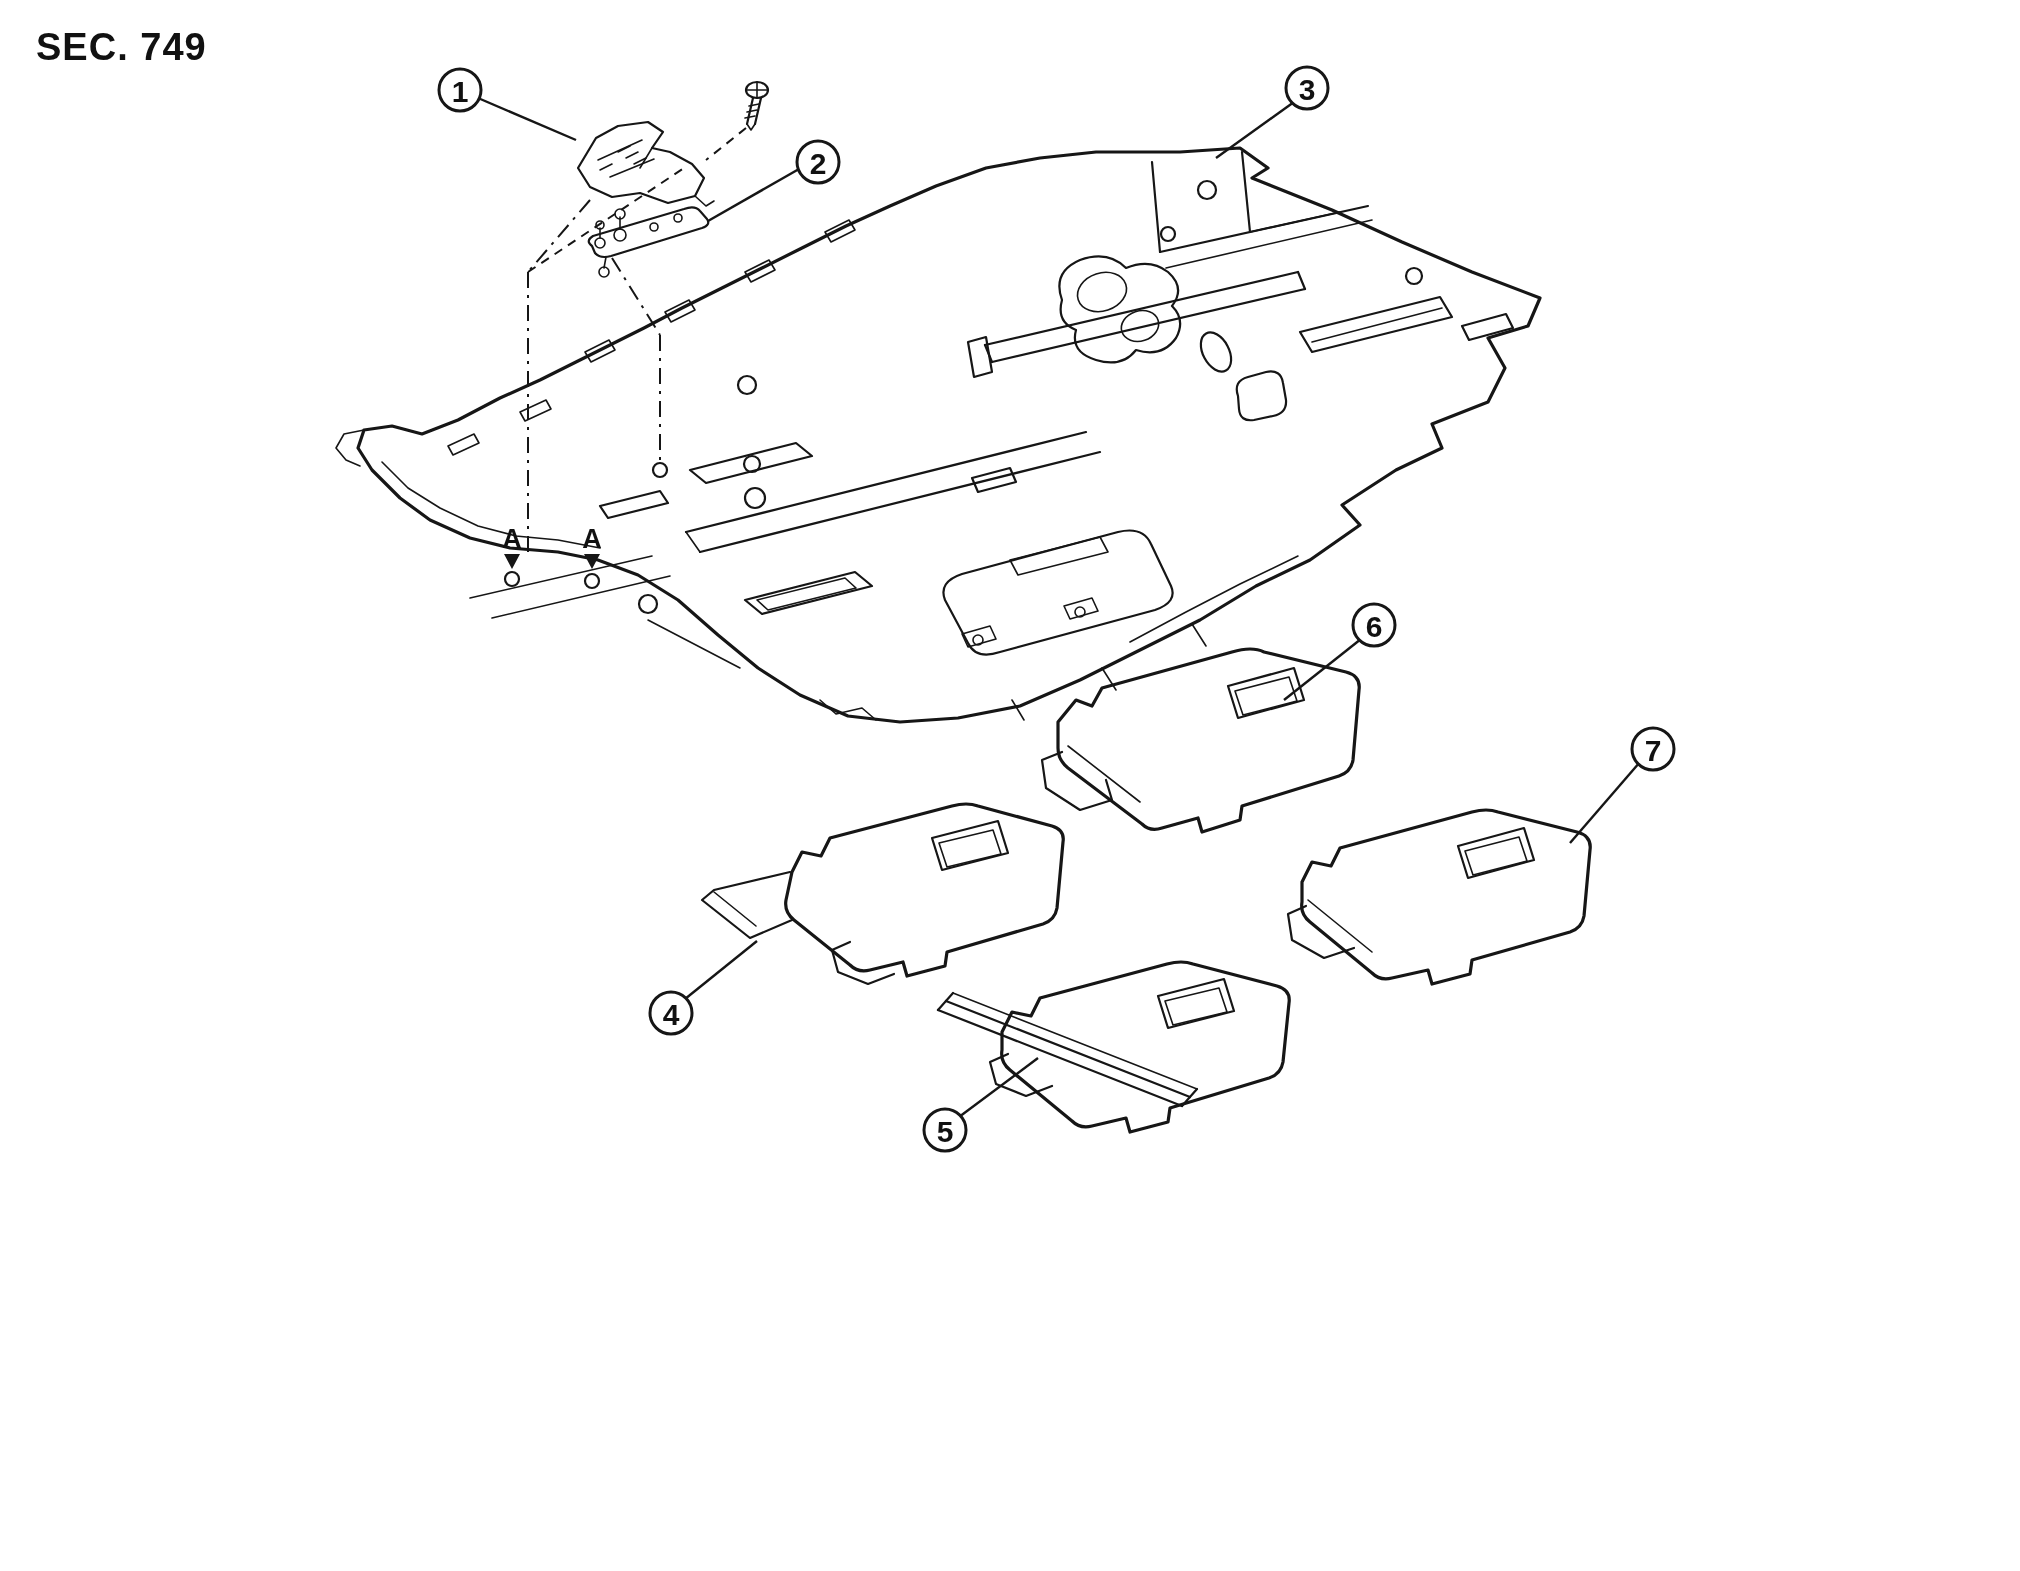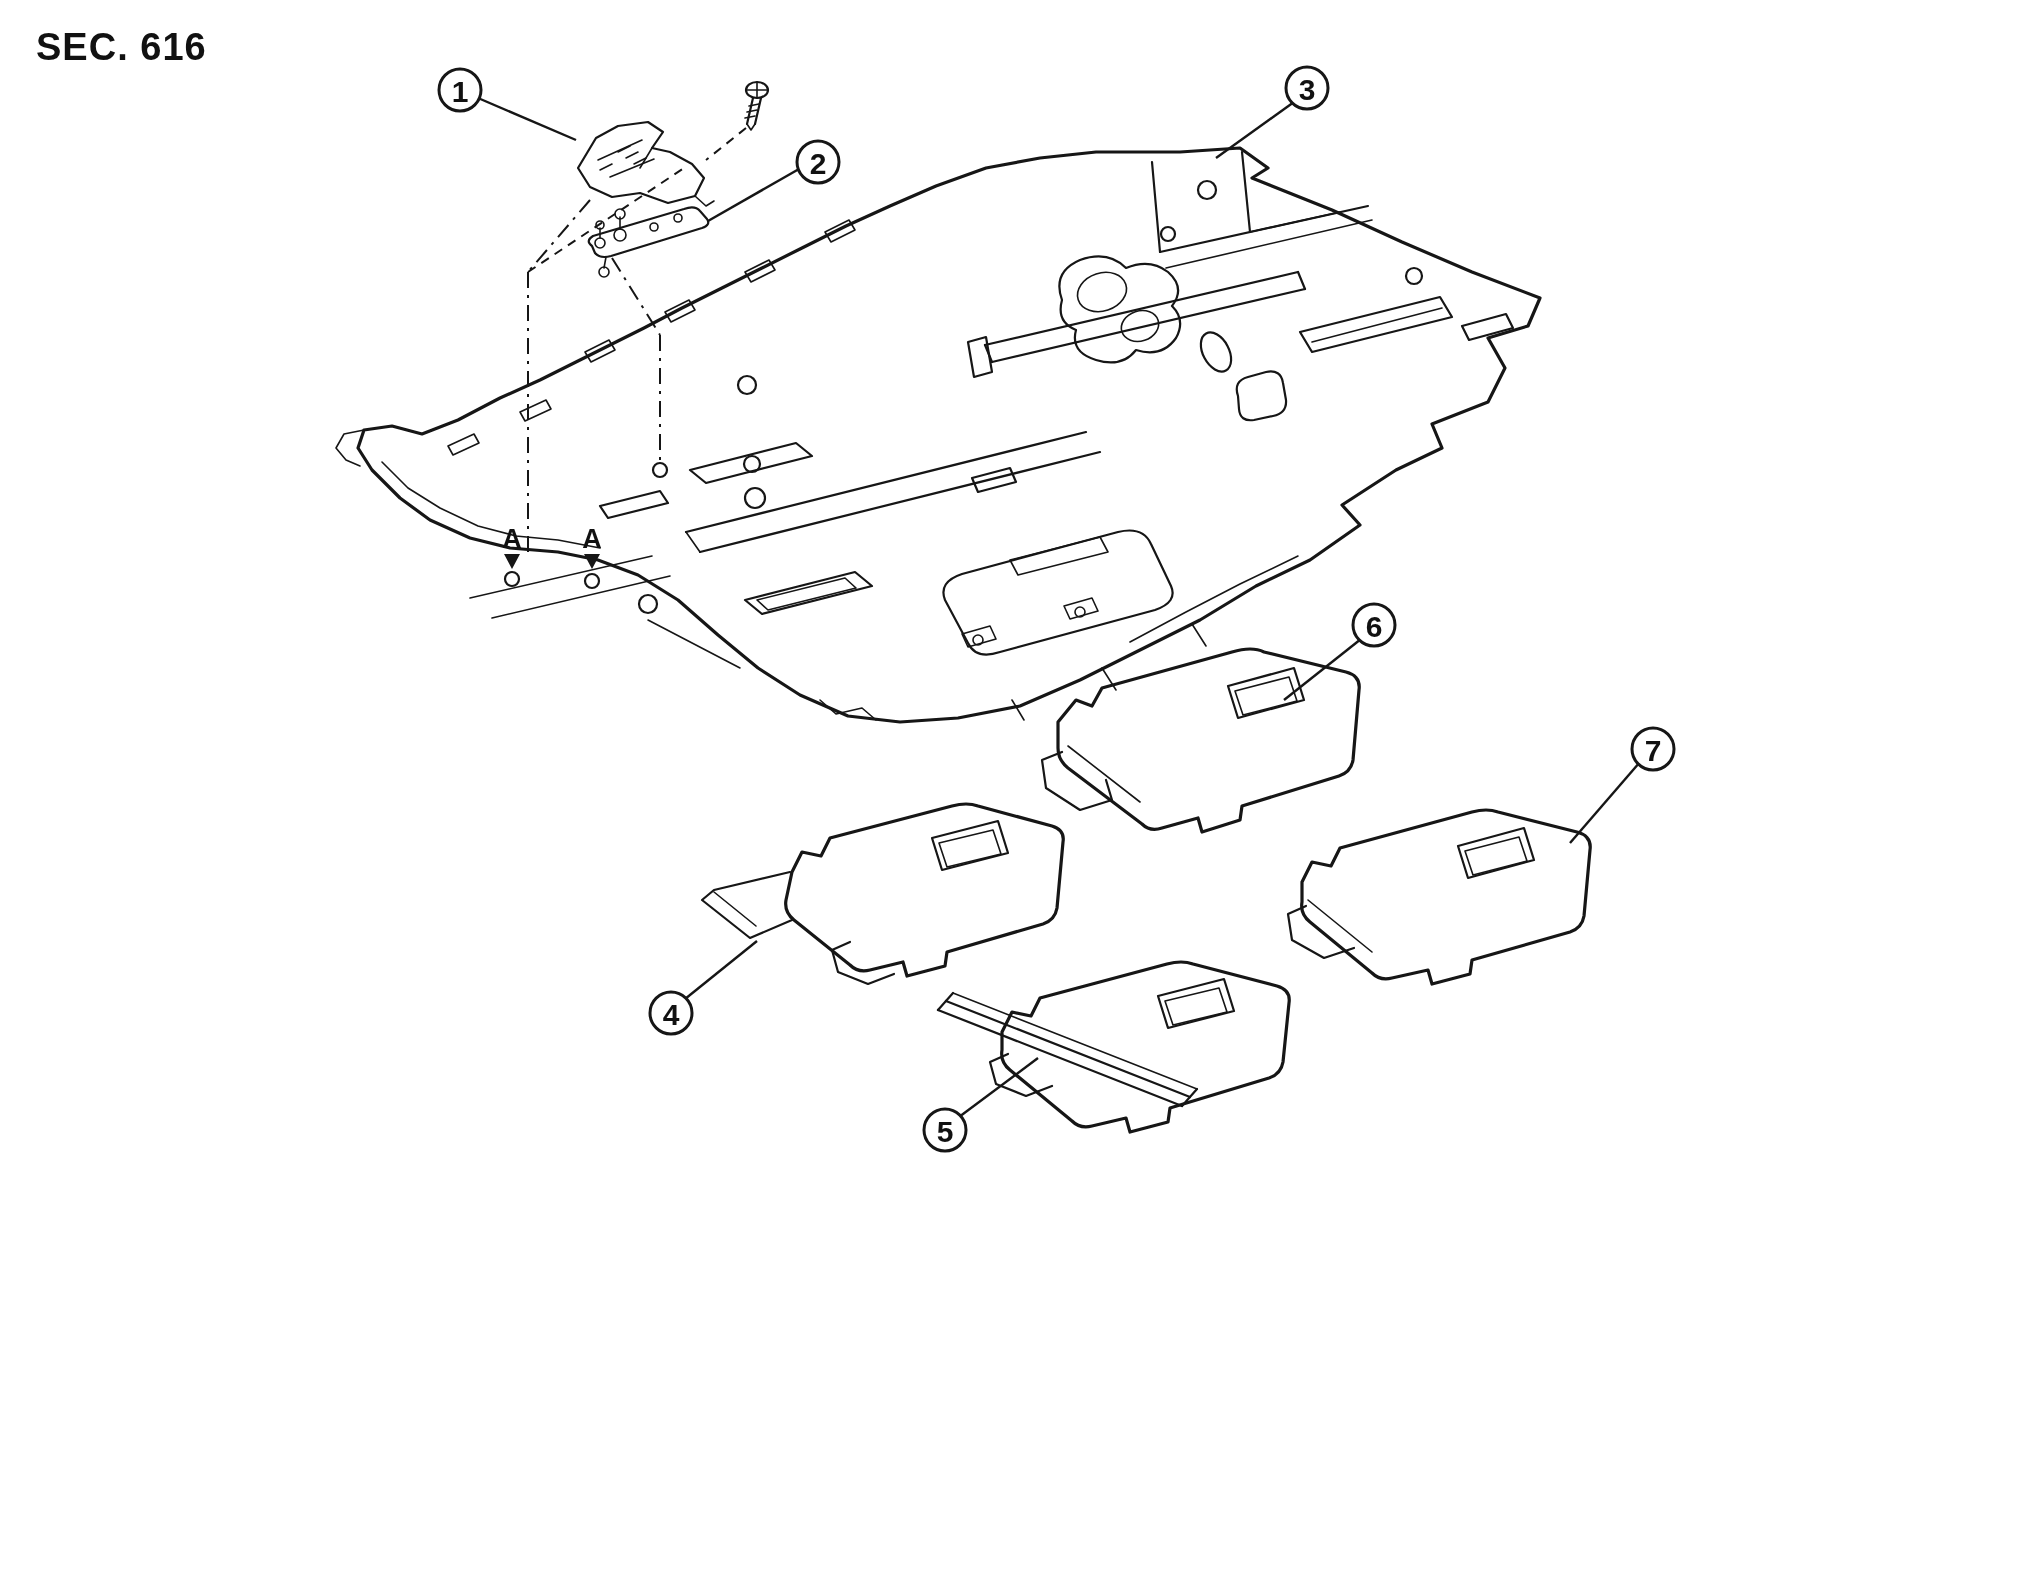--- a/index.html
+++ b/index.html
@@ -30,21 +30,21 @@
   .leader{stroke:#161616;stroke-width:2.4;}
   .callout-text{font-family:"Liberation Sans",sans-serif;font-size:30px;font-weight:bold;fill:#111;}
   .a-text{font-family:"Liberation Sans",sans-serif;font-size:27px;font-weight:bold;fill:#111;}
   .solid{fill:#161616;stroke:none;}
 </style>
 </head>
 <body>
 
 <div class="stage">
 
-  <div class="sec-title">SEC. 616</div>
+  <div class="sec-title">SEC. 749</div>
 
   <svg width="2020" height="1571" viewBox="0 0 2020 1571">
 
     <g>
       <path class="outline" d="M 1180,152 L 1240,148 L 1268,168 L 1252,178 L 1332,210 L 1402,242 L 1472,272 L 1540,298 L 1528,326 L 1488,338 L 1505,368 L 1488,402 L 1432,424 L 1442,448 L 1396,470 L 1342,505 L 1360,525 L 1310,560 L 1256,586 L 1200,620 L 1140,650 L 1080,680 L 1020,706 L 958,718 L 900,722 L 848,716 L 800,695 L 758,668 L 718,635 L 678,600 L 638,575 L 598,560 L 558,552 L 510,548 L 470,538 L 430,520 L 400,498 L 372,470 L 358,448 L 364,430 L 392,426 L 422,434 L 458,420 L 500,398 L 540,380 L 576,362 L 612,344 L 644,328 L 682,308 L 722,288 L 762,268 L 802,248 L 846,226 L 890,206 L 936,186 L 986,168 L 1040,158 L 1096,152 Z"></path>
       <path class="thin" d="M 364,430 L 344,434 L 336,448 L 346,460 L 360,466"></path>
       <path class="thin" d="M 382,462 L 408,488 L 440,508 L 478,526 L 516,536 L 558,540 L 600,548"></path>
       <path class="thin" d="M 1298,556 L 1240,584 L 1186,612 L 1130,642"></path>
 
       <path class="detail" d="M 1152,162 L 1160,252"></path>

